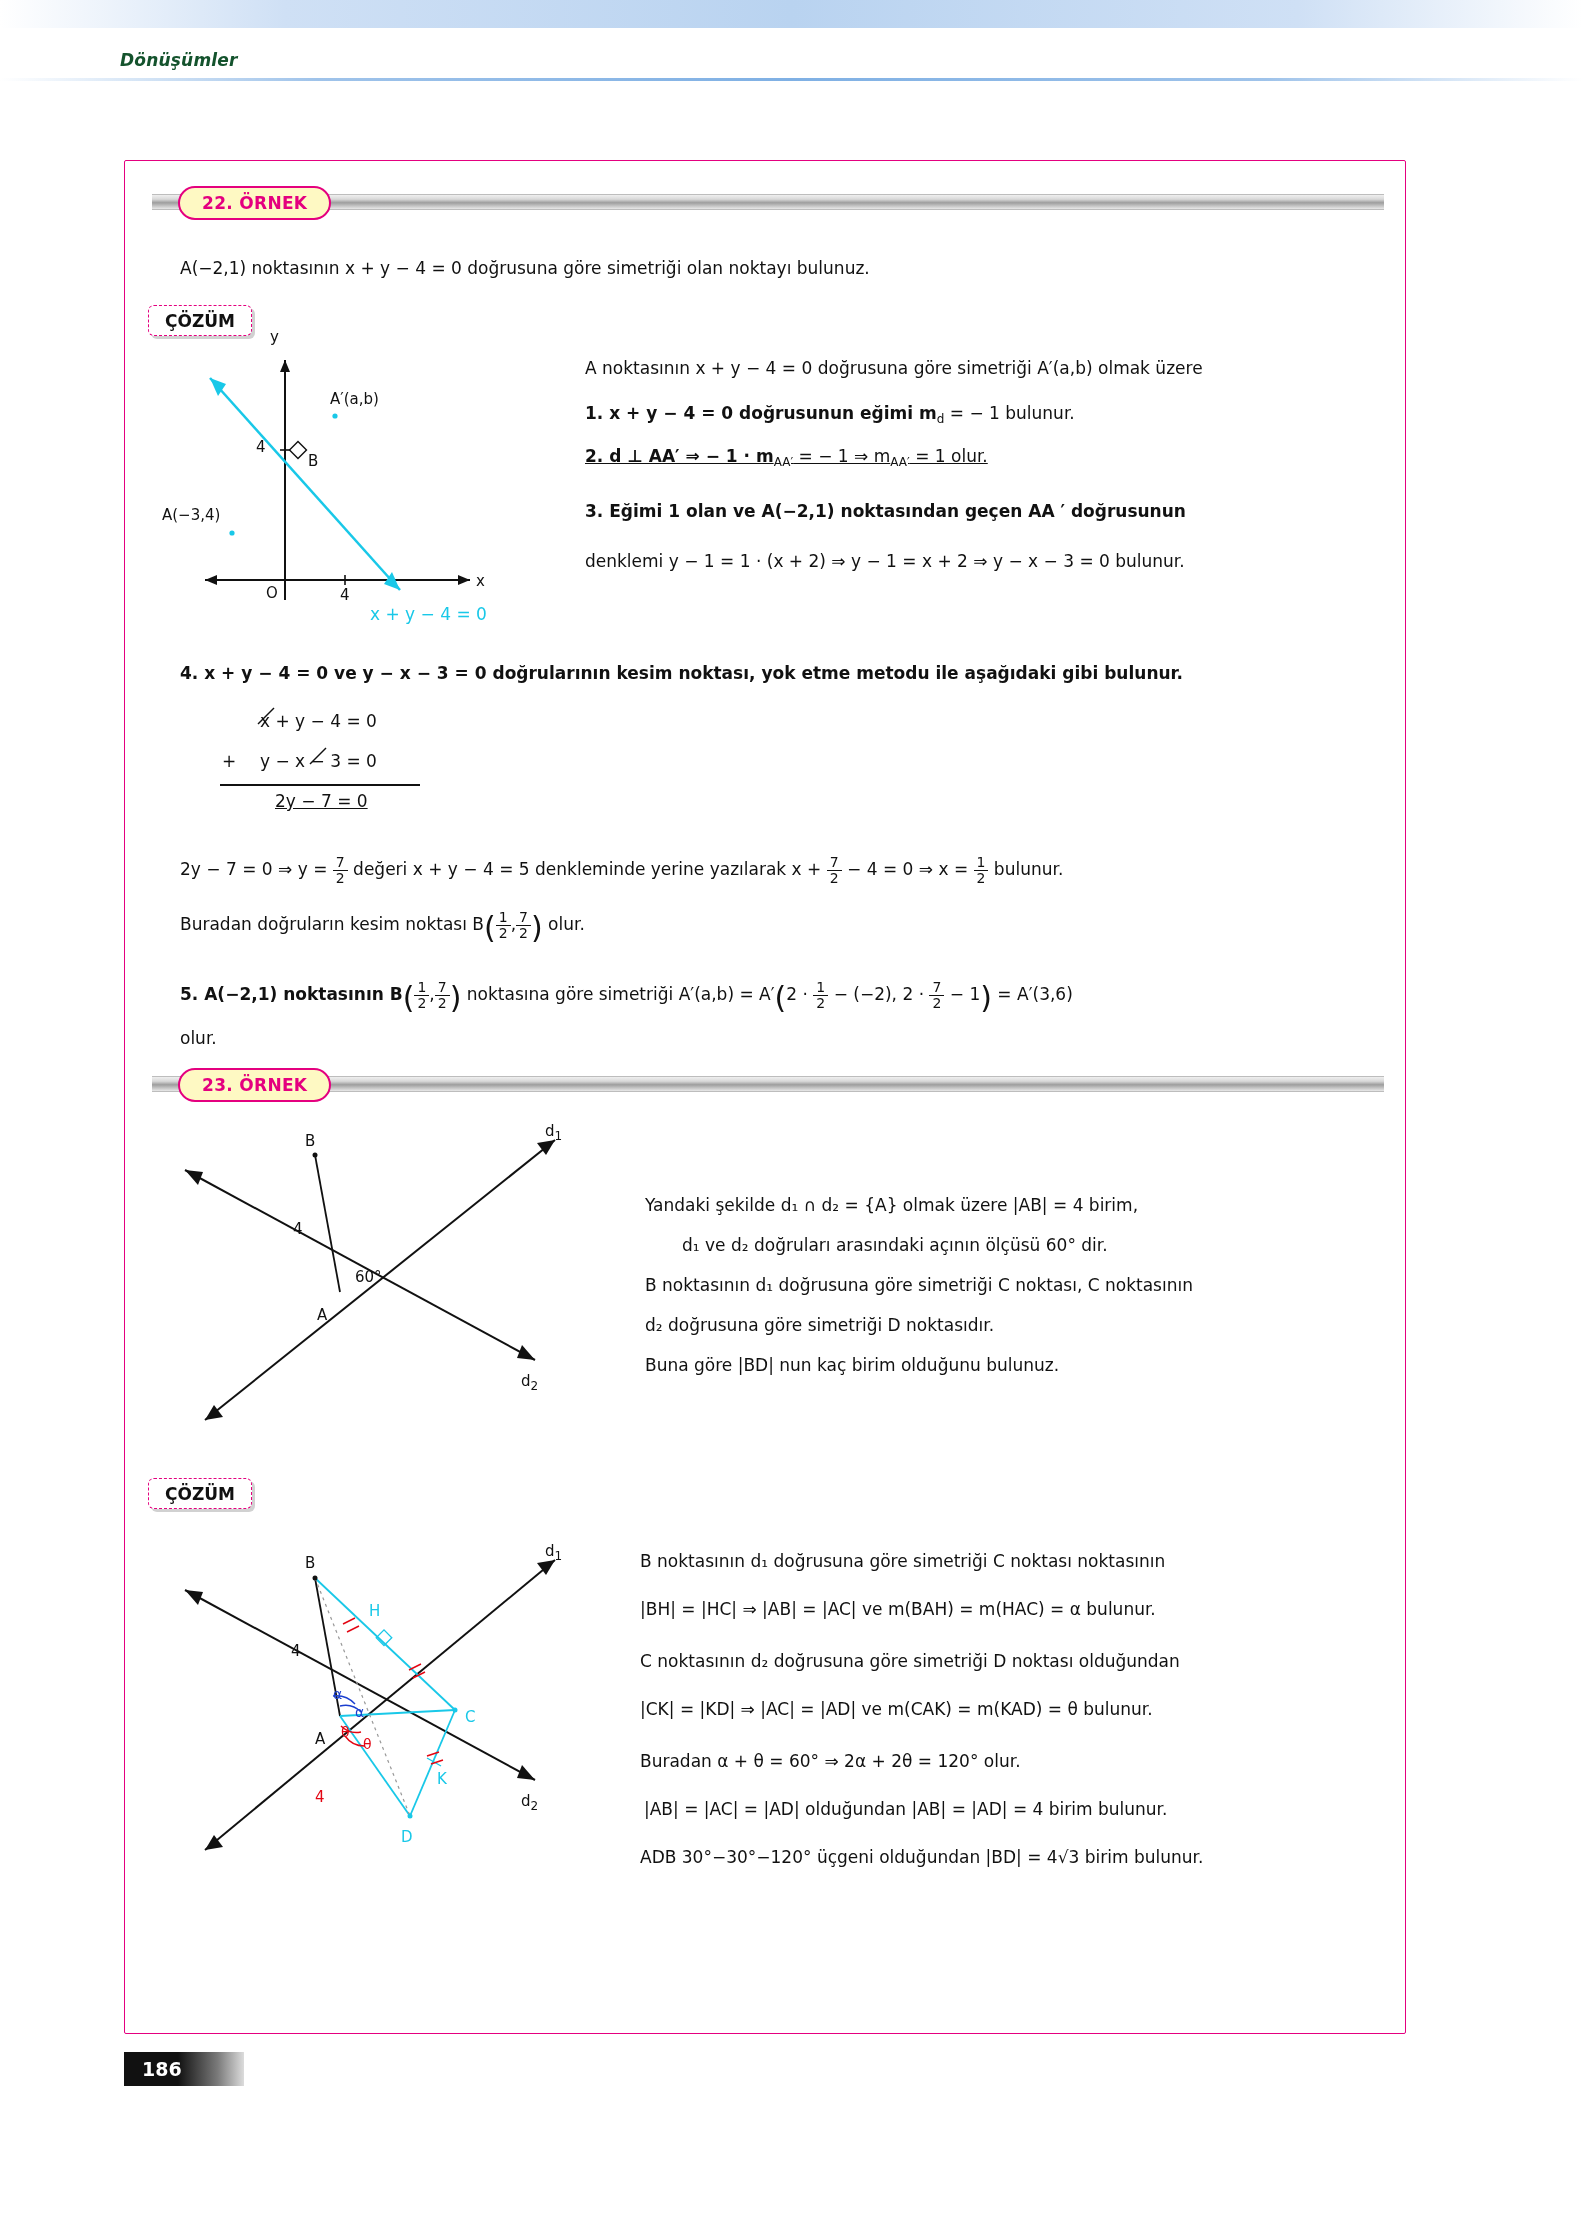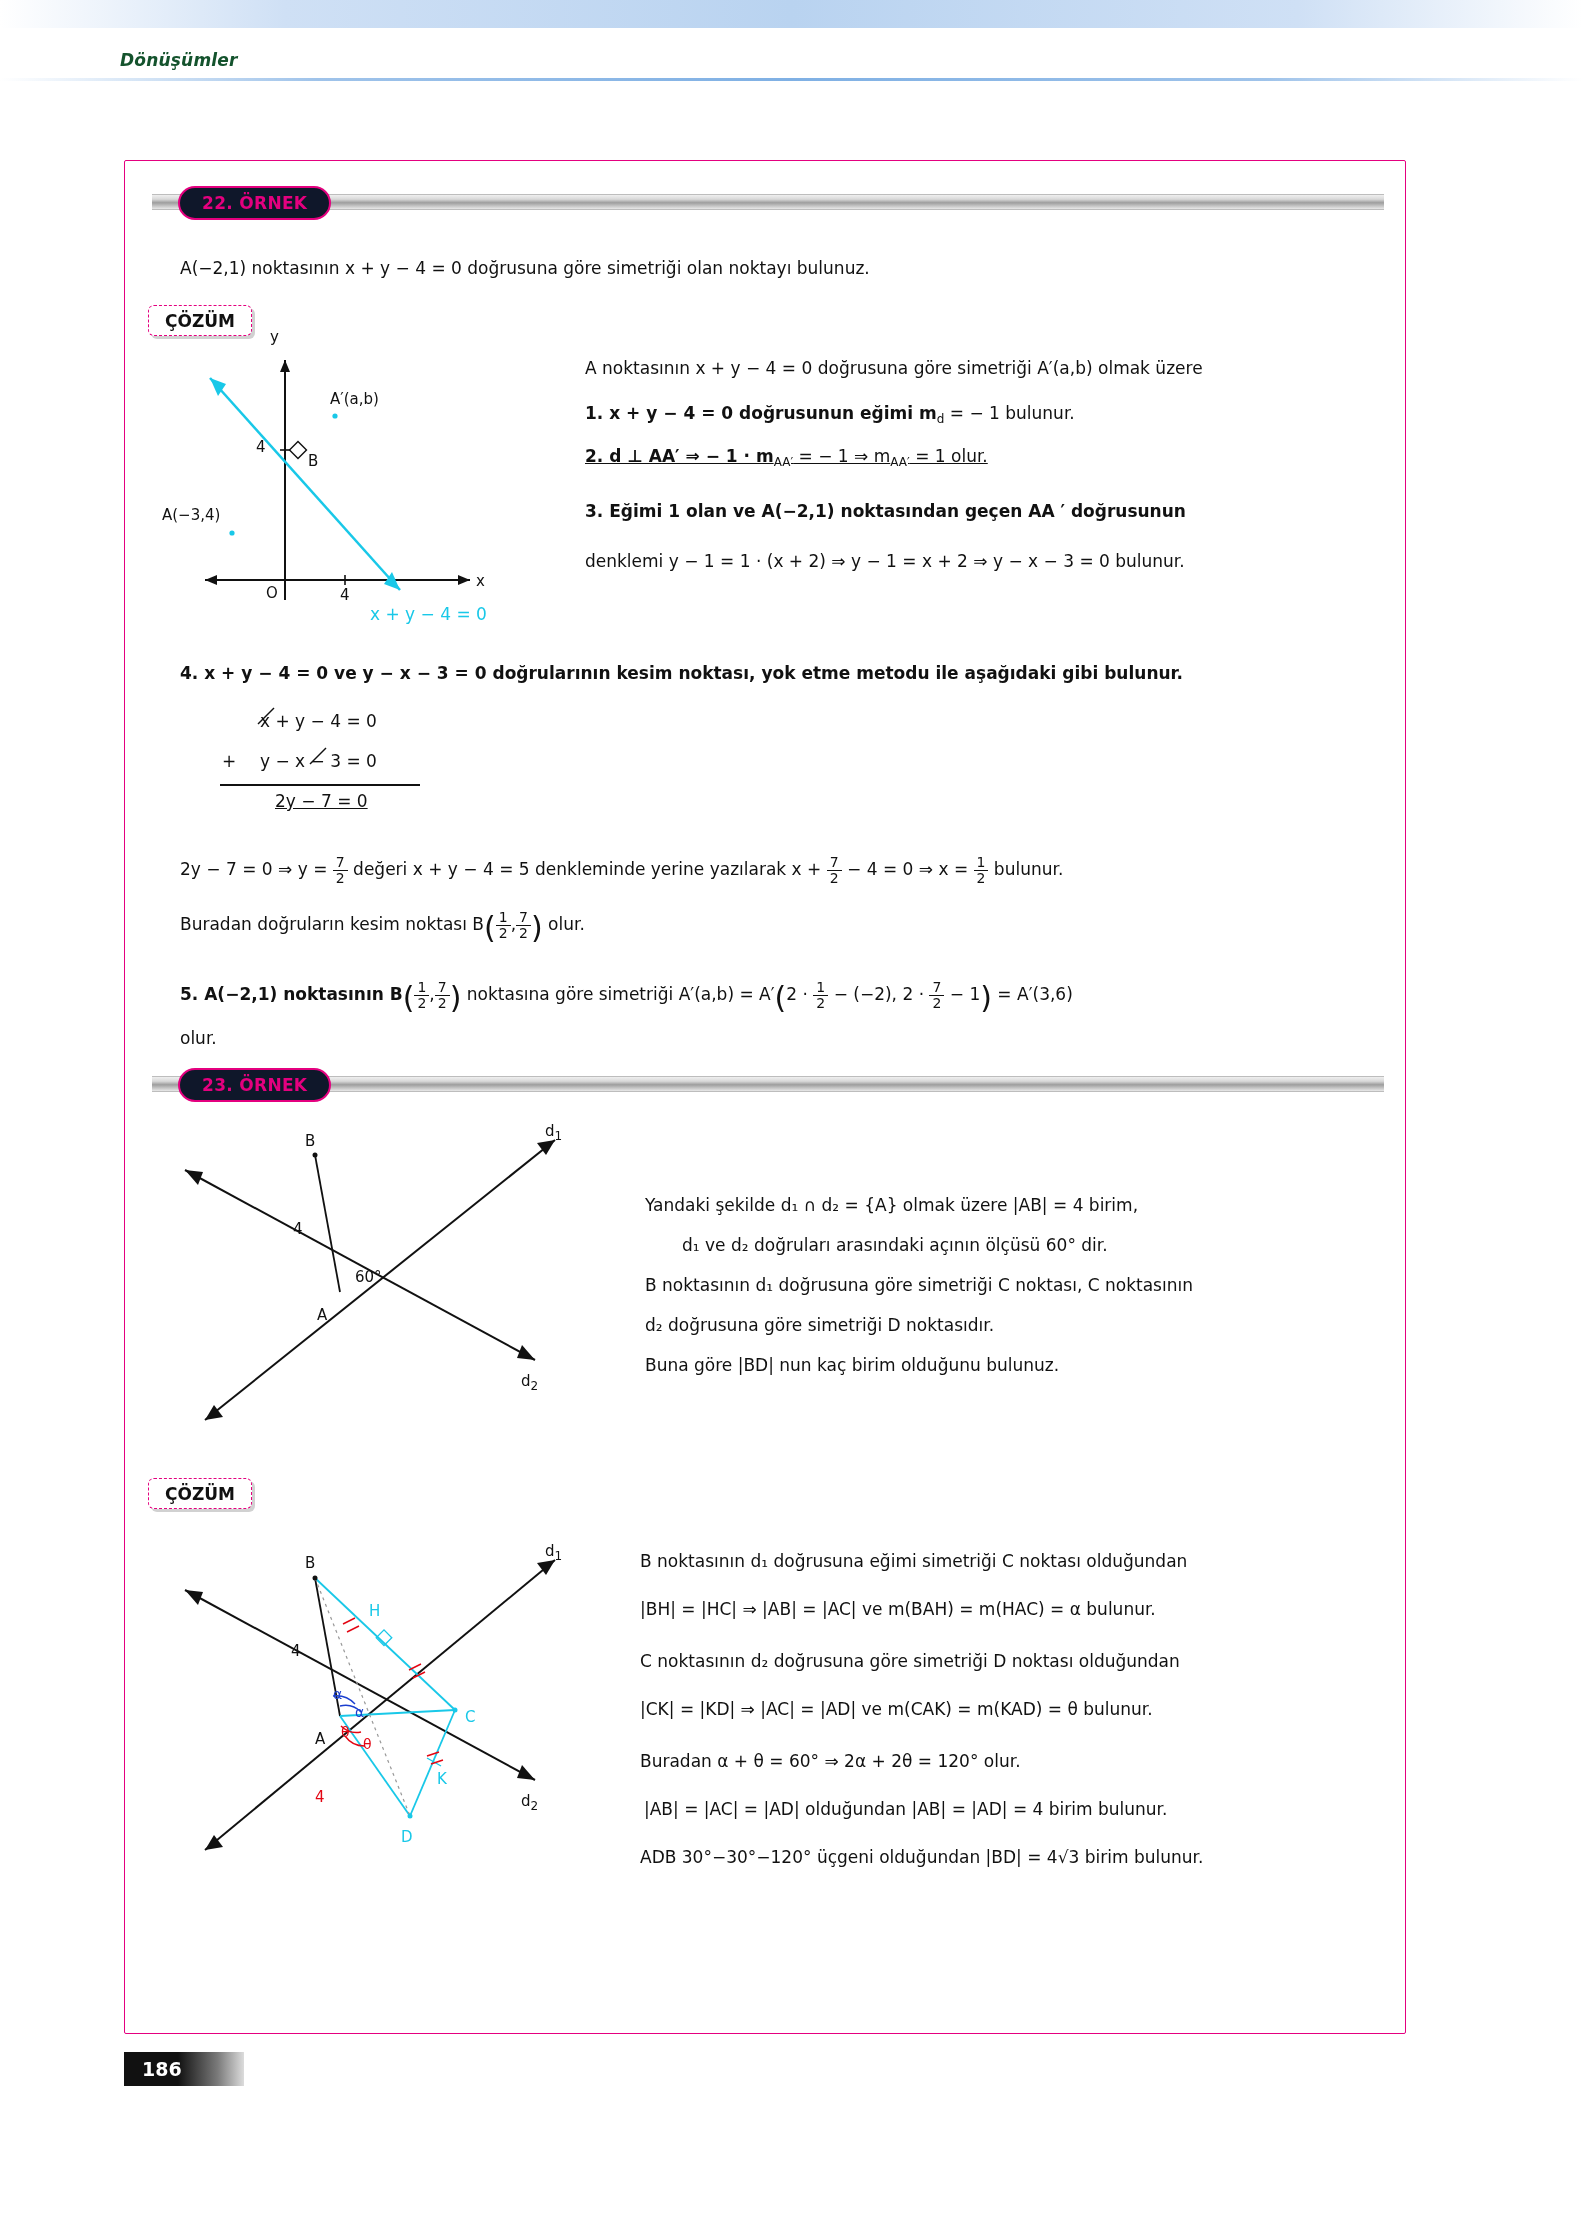--- a/index.html
+++ b/index.html
@@ -30,21 +30,21 @@
   }
   
   .banner{position:absolute;height:34px;}
   .banner .bar{
     position:absolute;left:0;top:8px;height:14px;width:100%;
     background:linear-gradient(to bottom,#efefef 0%,#d9d9d9 30%,#9e9e9e 55%,#e8e8e8 100%);
     border-top:1px solid #bdbdbd;border-bottom:1px solid #bdbdbd;
   }
   .banner .pill{
     position:absolute;left:26px;top:0;height:34px;min-width:150px;
-    border:2px solid #e4007f;border-radius:18px;background:#0f172a;
+    border:2px solid #e4007f;border-radius:18px;background:#fef9c3;
     display:flex;align-items:center;justify-content:center;
     padding:0 22px;box-sizing:border-box;
     font-weight:bold;font-size:17px;color:#e4007f;letter-spacing:.3px;
   }
   .cozum{
     position:absolute;height:31px;border:1.6px dashed #e4007f;border-radius:6px;
     background:#fff;display:flex;align-items:center;justify-content:center;
     padding:0 16px;box-sizing:border-box;font-weight:bold;font-size:17px;color:#111;
     box-shadow:3px 3px 0 rgba(0,0,0,.18);
   }
@@ -243,21 +243,21 @@
   <div class="ov" style="left:126px;top:122px;">4</div>
   <div class="ov red" style="left:150px;top:268px;">4</div>
   <div class="ov blue" style="left:168px;top:166px;font-size:14px;">α</div>
   <div class="ov blue" style="left:190px;top:184px;font-size:14px;">α</div>
   <div class="ov red" style="left:176px;top:204px;font-size:14px;">θ</div>
   <div class="ov red" style="left:198px;top:216px;font-size:14px;">θ</div>
   <div class="ov" style="left:380px;top:22px;"><span>d</span><span class="sub">1</span></div>
   <div class="ov" style="left:356px;top:272px;"><span>d</span><span class="sub">2</span></div>
 </div>
 
-<div class="txt" style="left:640px;top:1548px;width:750px;">B noktasının d₁ doğrusuna eğimi simetriği C noktası olduğundan</div>
+<div class="txt" style="left:640px;top:1548px;width:750px;">B noktasının d₁ doğrusuna göre simetriği C noktası noktasının</div>
 <div class="txt" style="left:640px;top:1596px;width:760px;">|BH| = |HC|  ⇒  |AB| = |AC|  ve  m(BAH) = m(HAC) = α  bulunur.</div>
 <div class="txt" style="left:640px;top:1648px;width:760px;">C noktasının d₂ doğrusuna göre simetriği D noktası olduğundan</div>
 <div class="txt" style="left:640px;top:1696px;width:760px;">|CK| = |KD|  ⇒  |AC| = |AD|  ve  m(CAK) = m(KAD) = θ  bulunur.</div>
 <div class="txt" style="left:640px;top:1748px;width:760px;">Buradan α + θ = 60°  ⇒  2α + 2θ = 120°  olur.</div>
 <div class="txt" style="left:644px;top:1796px;width:760px;">|AB| = |AC| = |AD| olduğundan  |AB| = |AD| = 4  birim  bulunur.</div>
 <div class="txt" style="left:640px;top:1844px;width:760px;">ADB 30°−30°−120° üçgeni olduğundan |BD| = 4√3  birim bulunur.</div>
 
 <div class="pagenum">186</div>
 
 </body></html>

